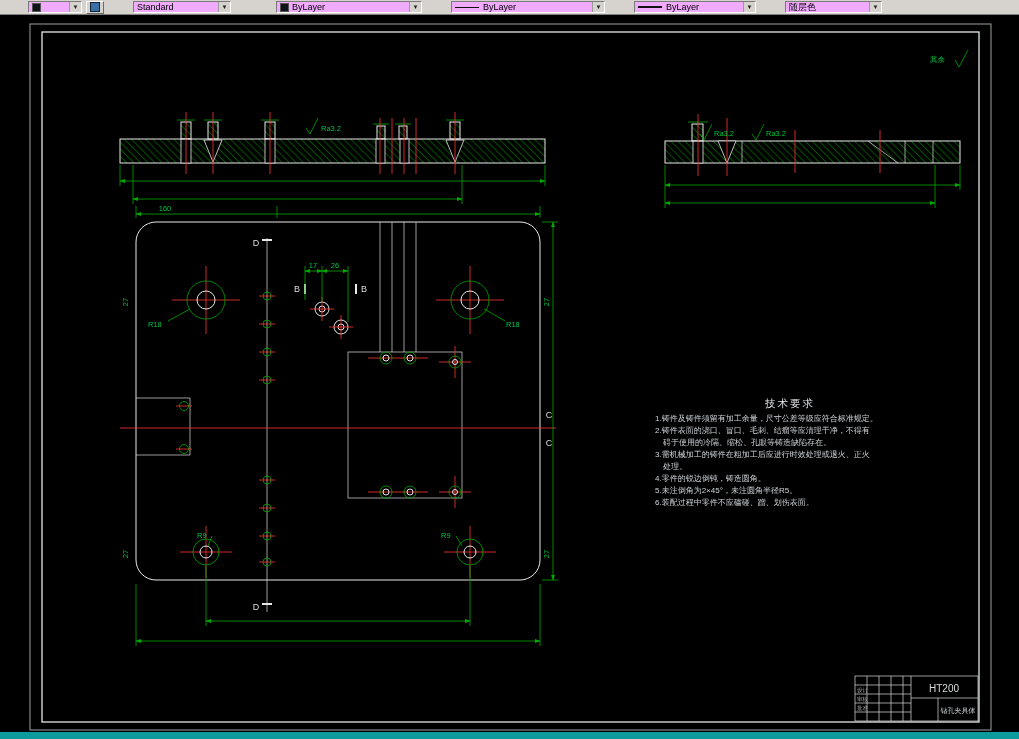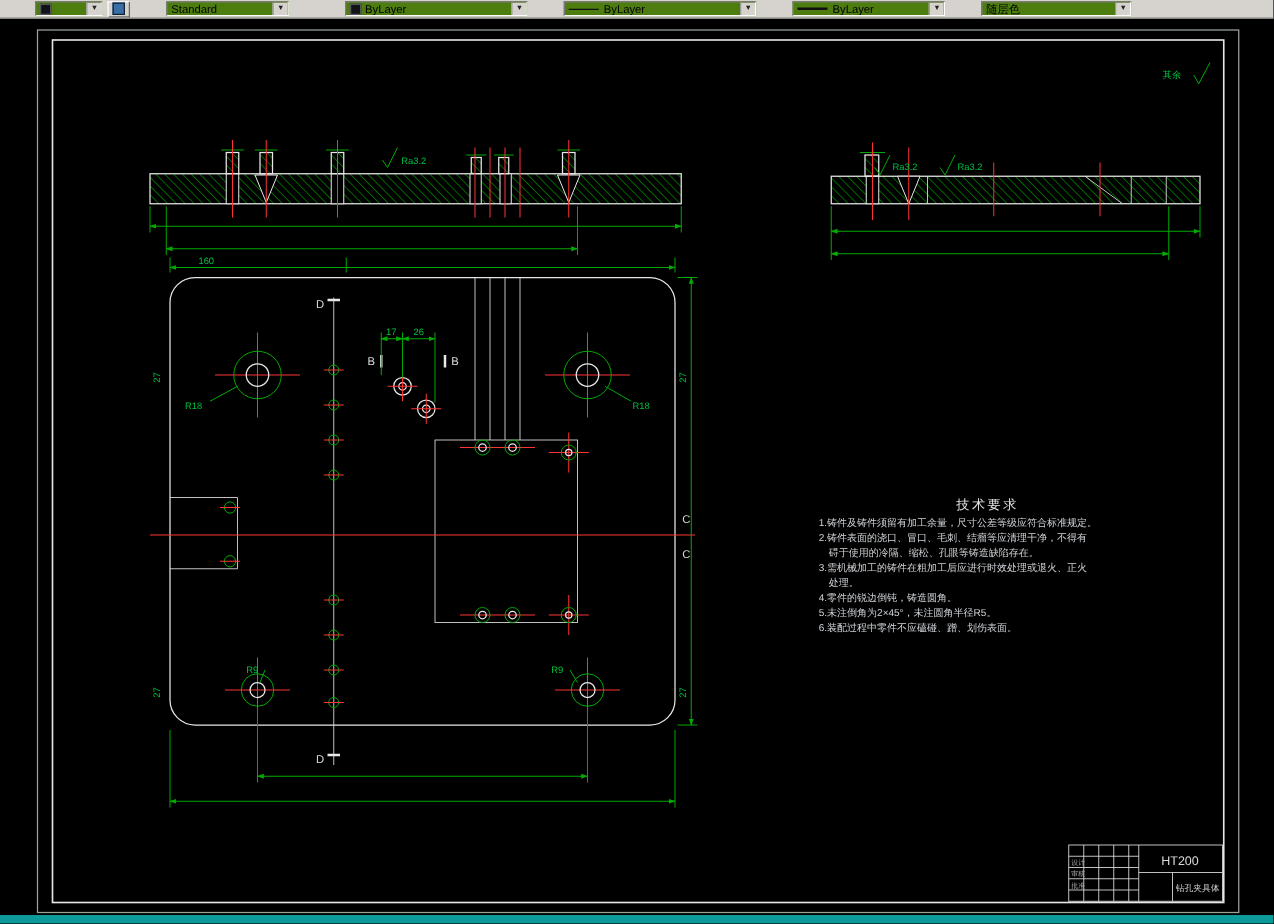--- a/index.html
+++ b/index.html
@@ -2,21 +2,21 @@
 <html><head>
 <meta charset="utf-8">
 <style>
   html,body{margin:0;padding:0;background:#000;}
   .screen{position:relative;width:1019px;height:739px;background:#000;overflow:hidden;
           font-family:"Liberation Sans",sans-serif;}
   
   .toolbar{position:absolute;top:0;left:0;right:0;height:15px;background:#d6d3ce;
            border-bottom:1px solid #7f7f7f;display:flex;align-items:center;gap:4px;
            padding:1px 3px;box-sizing:border-box;z-index:5;}
-  .combo{height:12px;background:#4d7c0f;border:1px solid;border-color:#7a7a7a #ffffff #ffffff #7a7a7a;
+  .combo{height:12px;background:#f0abfc;border:1px solid;border-color:#7a7a7a #ffffff #ffffff #7a7a7a;
          display:flex;align-items:center;font-size:9px;color:#000;padding-left:3px;
          box-sizing:border-box;white-space:nowrap;overflow:hidden;margin-left:25px;}
   .combo .arrow{margin-left:auto;width:11px;height:10px;background:#d6d3ce;
                 border-left:1px solid #9a9a9a;display:flex;align-items:center;
                 justify-content:center;font-size:6px;color:#222;flex:none;}
   .swatch{width:7px;height:7px;background:#101418;border:1px solid #555;margin-right:3px;flex:none;}
   .lineglyph{width:24px;height:1px;background:#111;margin-right:4px;flex:none;}
   .tool-btn{width:18px;height:13px;background:#d6d3ce;border:1px solid;
             border-color:#ffffff #6a6a6a #6a6a6a #ffffff;display:flex;align-items:center;
             justify-content:center;box-sizing:border-box;}
@@ -62,21 +62,21 @@
     <div class="combo" style="width:154px">
       <span class="lineglyph"></span>
       <span>ByLayer</span>
       <span class="arrow">▼</span>
     </div>
     <div class="combo" style="width:122px">
       <span class="lineglyph" style="height:2px"></span>
       <span>ByLayer</span>
       <span class="arrow">▼</span>
     </div>
-    <div class="combo" style="width:120px">
+    <div class="combo" style="width:97px">
       <span>随层色</span>
       <span class="arrow">▼</span>
     </div>
   </div>
 
   <svg class="draw" width="1019" height="739" viewBox="0 0 1019 739">
     <defs>
       <pattern id="hatchP" patternUnits="userSpaceOnUse" width="5" height="5" patternTransform="rotate(45)">
         <line x1="0" y1="0" x2="5" y2="0" stroke="#00a000" stroke-width="1"></line>
       </pattern>

